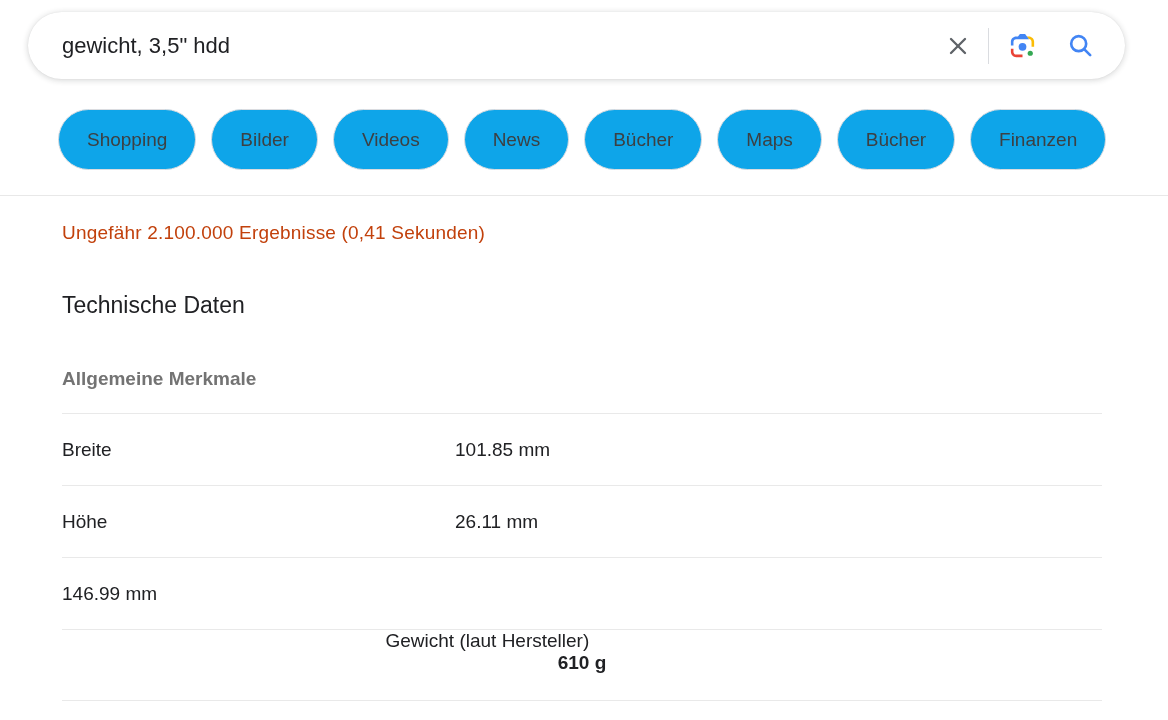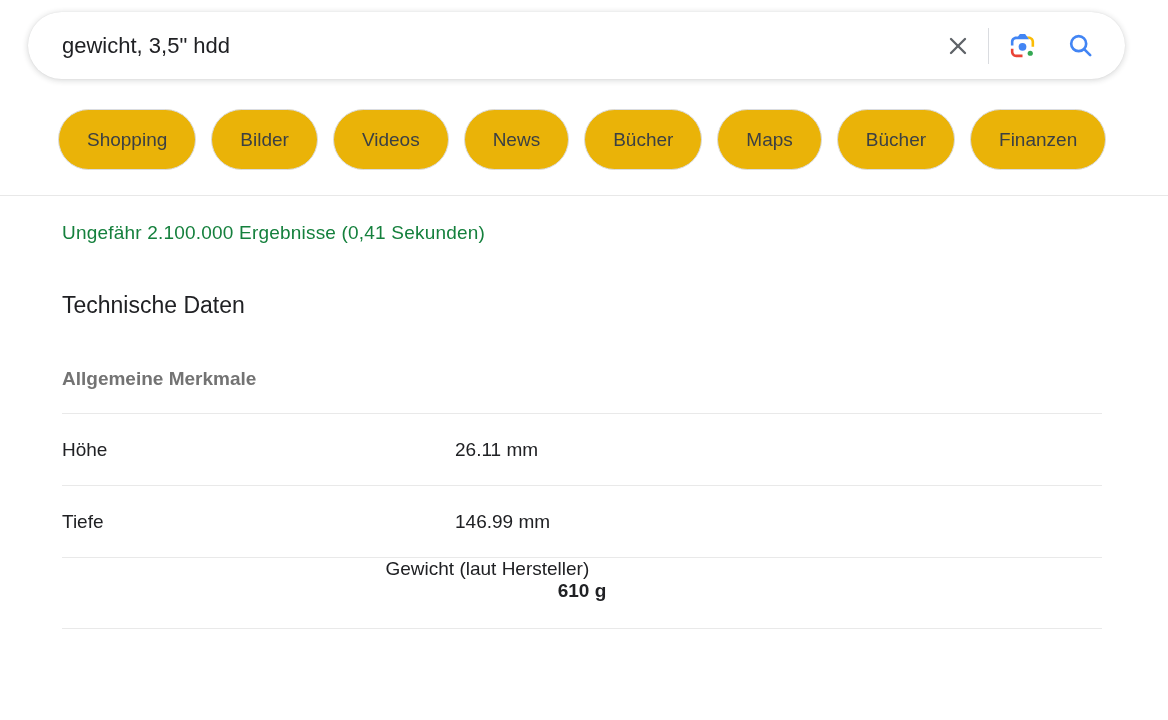--- a/index.html
+++ b/index.html
@@ -21,31 +21,31 @@
     align-items:center; justify-content:center; padding:0; }
   .clear-btn svg { width:28px; height:28px; }
   .bar-divider { width:1px; height:36px; background:#dadce0; margin:0 18px 0 16px; }
   .lens-btn svg { width:31px; height:31px; }
   .mag-btn { margin-left:28px; }
   .mag-btn svg { width:29px; height:29px; }
 
   
   .chips { display:flex; gap:15px; margin:30px 0 0 30px; }
   .chip {
-    height:61px; border:1px solid #dadce0; border-radius:31px; background:#eab308;
+    height:61px; border:1px solid #dadce0; border-radius:31px; background:#0ea5e9;
     display:flex; align-items:center; padding:0 28px; font-size:19px;
     color:#3c4043; cursor:pointer; white-space:nowrap;
   }
 
   
   .page-divider { border:none; border-top:1px solid #e8e8e8; margin-top:25px; }
 
   
   .main { margin-left:62px; width:1040px; }
-  .stats { margin-top:26px; font-size:19px; color:#15803d; letter-spacing:0.2px; }
+  .stats { margin-top:26px; font-size:19px; color:#c2410c; letter-spacing:0.2px; }
   .section-title { margin-top:48px; font-size:23px; font-weight:400; color:#202124; }
   .sub-title { margin-top:49px; font-size:19px; font-weight:700; color:#737373; }
 
   .spec-table { margin-top:23px; }
   .spec-row {
     display:flex; align-items:center; height:72px;
     border-top:1px solid #e9e9e9; font-size:19px; color:#202124;
   }
   .spec-row:last-child { border-bottom:1px solid #e9e9e9;flex-direction:column; }
   .spec-label { width:393px; flex:none; }
@@ -102,25 +102,28 @@
 
 <hr class="page-divider">
 
 <div class="main">
   <div class="stats">Ungefähr 2.100.000 Ergebnisse (0,41 Sekunden)</div>
   <h2 class="section-title">Technische Daten</h2>
   <h3 class="sub-title">Allgemeine Merkmale</h3>
 
   <div class="spec-table">
     <div class="spec-row">
+      <div class="spec-label">Breite</div>
+      <div class="spec-value">101.85 mm</div>
+    </div>
+    <div class="spec-row">
       <div class="spec-label">Höhe</div>
       <div class="spec-value">26.11 mm</div>
     </div>
     <div class="spec-row">
-      <div class="spec-label">Tiefe</div>
       <div class="spec-value">146.99 mm</div>
     </div>
     <div class="spec-row">
       <div class="spec-label">Gewicht (laut Hersteller)</div>
       <div class="spec-value bold">610 g</div>
     </div>
   </div>
 </div>
 
 </body></html>

